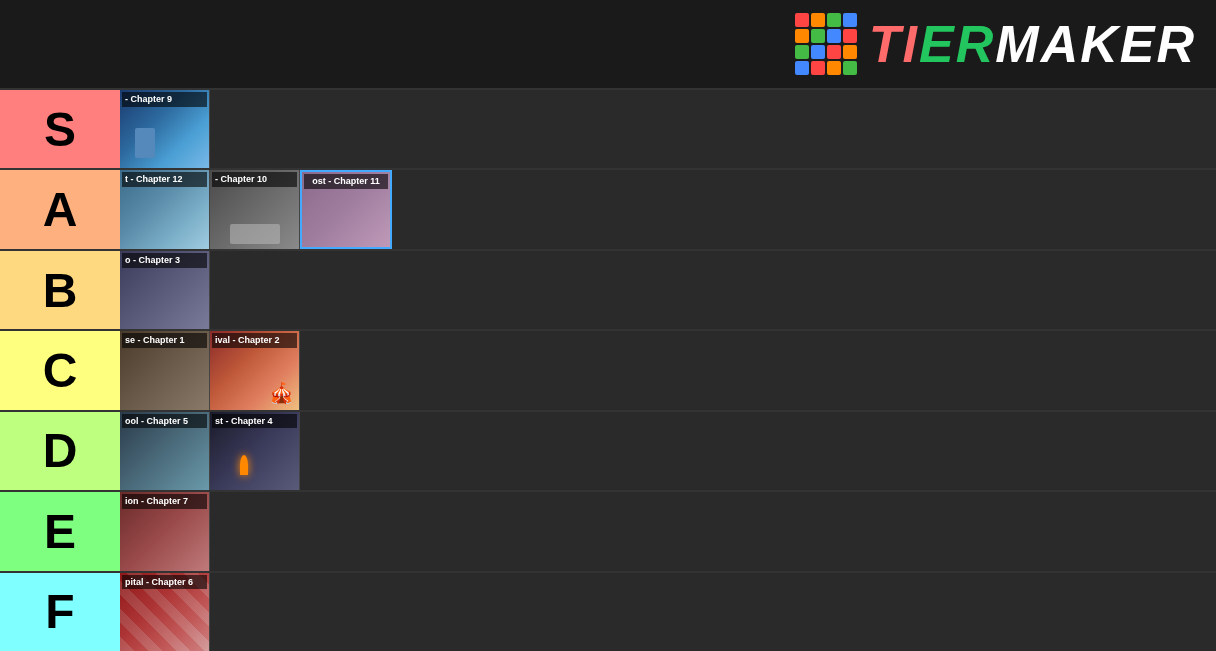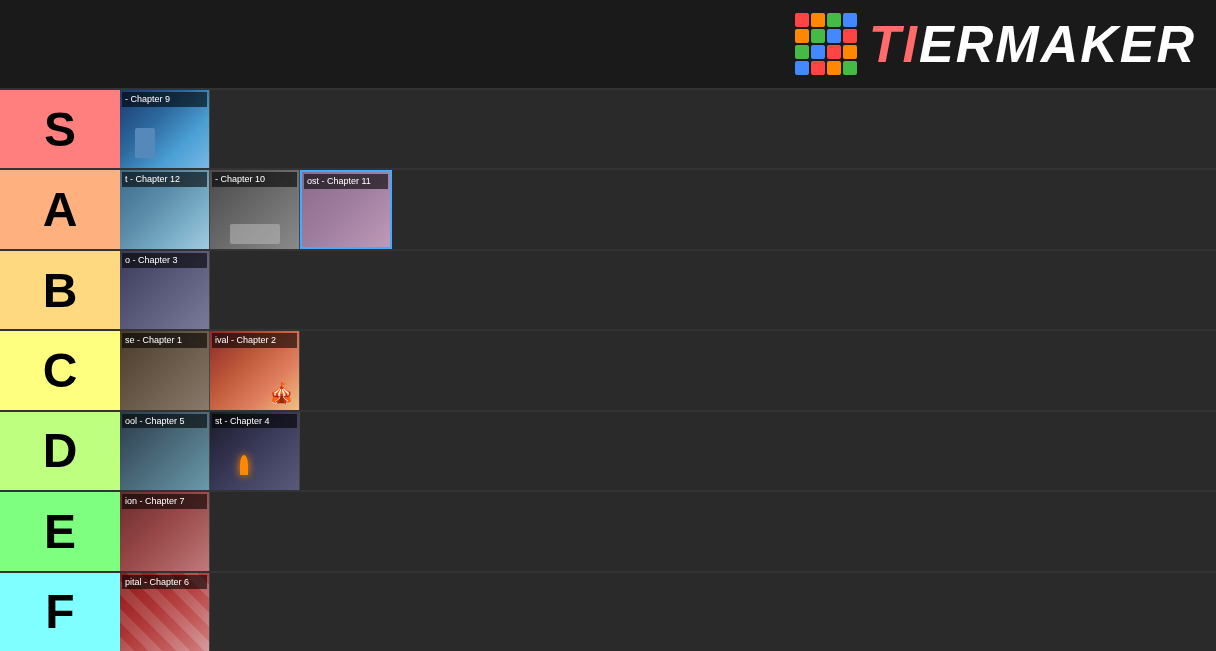--- a/index.html
+++ b/index.html
@@ -131,31 +131,31 @@
     }
 
     .item-label {
       position: absolute;
       top: 2px;
       left: 2px;
       right: 2px;
       background: rgba(0,0,0,0.6);
       color: white;
       font-size: 9px;
-      font-weight: normal;
+      font-weight: bold;
       padding: 2px 3px;
       line-height: 1.2;
       z-index: 2;
     }
 
     
     .thumb-ch9 { background: linear-gradient(135deg, #1a3a6e 0%, #2d6a9f 40%, #4a9fd4 70%, #7ab8e8 100%); }
     .thumb-ch12 { background: linear-gradient(135deg, #3a6b8a 0%, #5a8ba8 40%, #7aaec8 70%, #a0cce0 100%); }
     .thumb-ch10 { background: linear-gradient(135deg, #4a4a4a 0%, #6a6a6a 50%, #8a8a8a 100%); padding-left: 8px; }
-    .thumb-ch11 { background: linear-gradient(135deg, #8a6a8a 0%, #a07ea0 50%, #c09ab8 100%); }
+    .thumb-ch11 { background: linear-gradient(135deg, #8a6a8a 0%, #a07ea0 50%, #c09ab8 100%); text-align: center; }
     .thumb-ch3 { background: linear-gradient(135deg, #2a5a2a 0%, #4a8a4a 50%, #6aaa6a 100%); }
     .thumb-ch7 { background: linear-gradient(135deg, #3a3a5a 0%, #5a5a7a 50%, #7a7a9a 100%); }
     .thumb-ch1 { background: linear-gradient(135deg, #4a3a2a 0%, #6a5a4a 50%, #8a7a6a 100%); }
     .thumb-ch8 { background: linear-gradient(135deg, #8a2a2a 0%, #c05a3a 40%, #e08060 70%, #f0c080 100%); }
     .thumb-ch5 { background: linear-gradient(135deg, #2a3a4a 0%, #4a6a7a 50%, #6a9aaa 100%); }
     .thumb-ch4 { background: linear-gradient(135deg, #1a1a2a 0%, #3a3a5a 50%, #5a5a7a 100%); }
     .thumb-ch2 { background: linear-gradient(135deg, #6a2a2a 0%, #9a4a4a 50%, #c07a7a 100%); }
     .thumb-ch6 { background: linear-gradient(135deg, #8a1a1a 0%, #aa3a3a 40%, #c06060 70%, #d09090 100%); }
 
     
@@ -242,21 +242,21 @@
         <div class="logo-cell" style="background:#4488ff"></div>
         <div class="logo-cell" style="background:#ff4444"></div>
         <div class="logo-cell" style="background:#ff8800"></div>
 
         <div class="logo-cell" style="background:#4488ff"></div>
         <div class="logo-cell" style="background:#ff4444"></div>
         <div class="logo-cell" style="background:#ff8800"></div>
         <div class="logo-cell" style="background:#44bb44"></div>
       </div>
       <div class="logo-text">
-        <span class="tier">Ti</span><span style="color:#ffffff">ER</span><span class="maker">MAKER</span>
+        <span class="tier">Ti</span><span style="color:#22c55e">ER</span><span class="maker">MAKER</span>
       </div>
     </div>
   </div>
 
   <div class="tiers-container">
 
     <div class="tier-row tier-s">
       <div class="tier-label">S</div>
       <div class="tier-items">
         <div class="tier-item">

